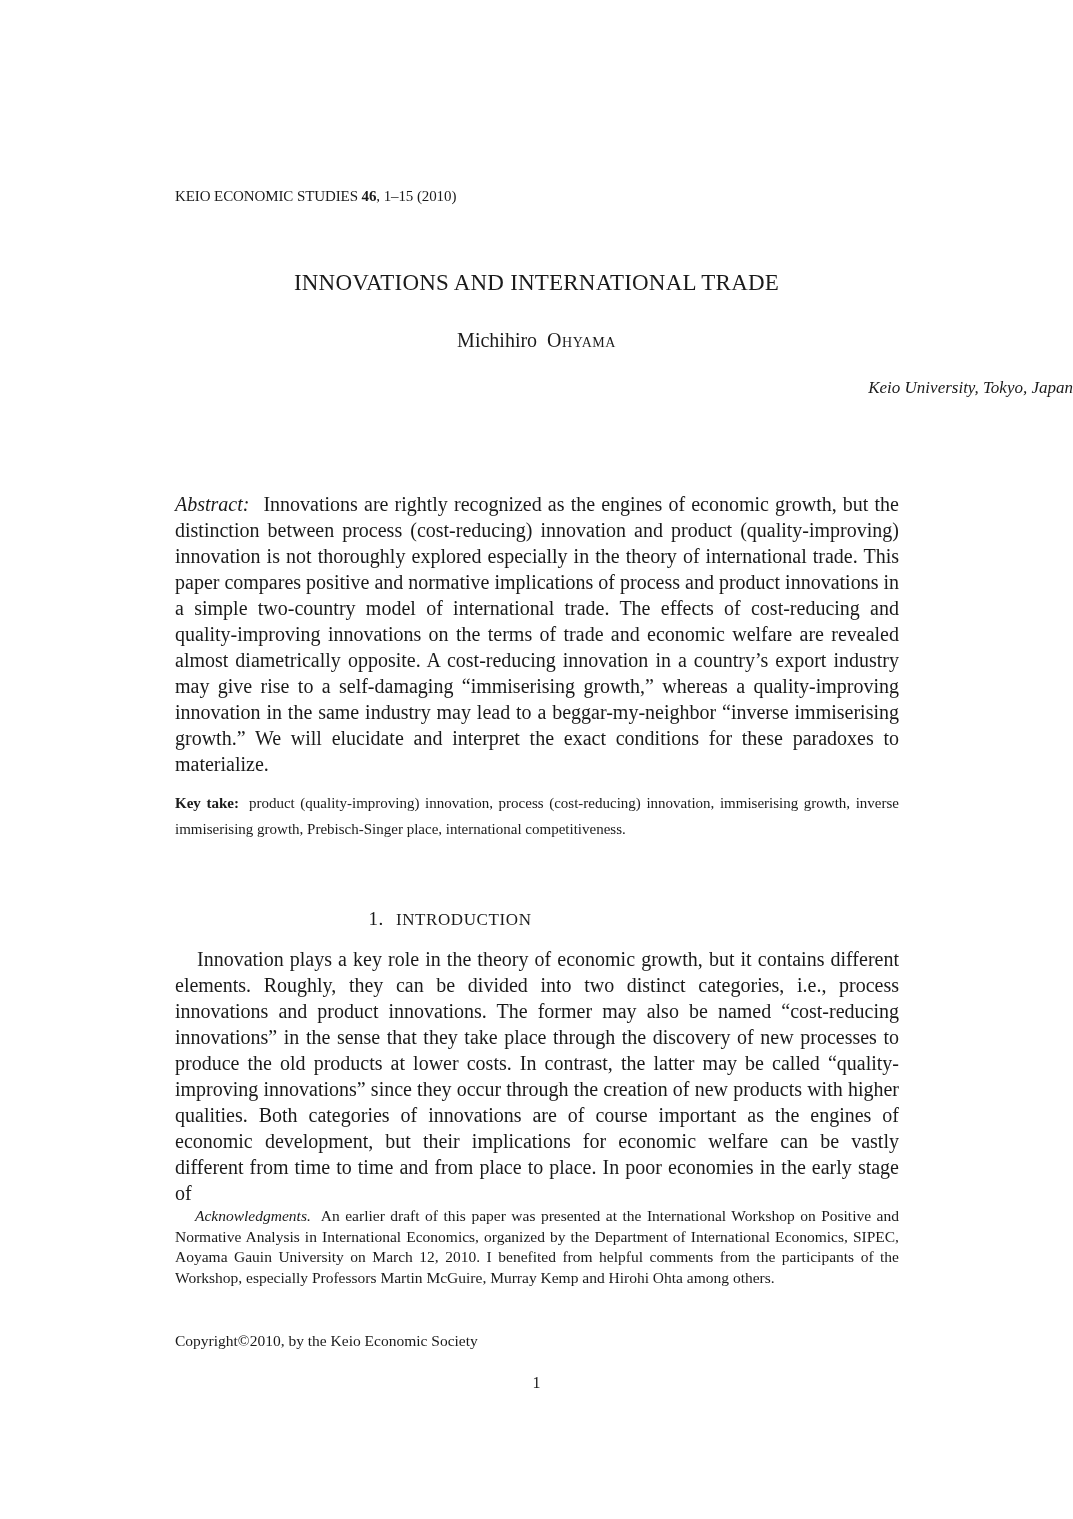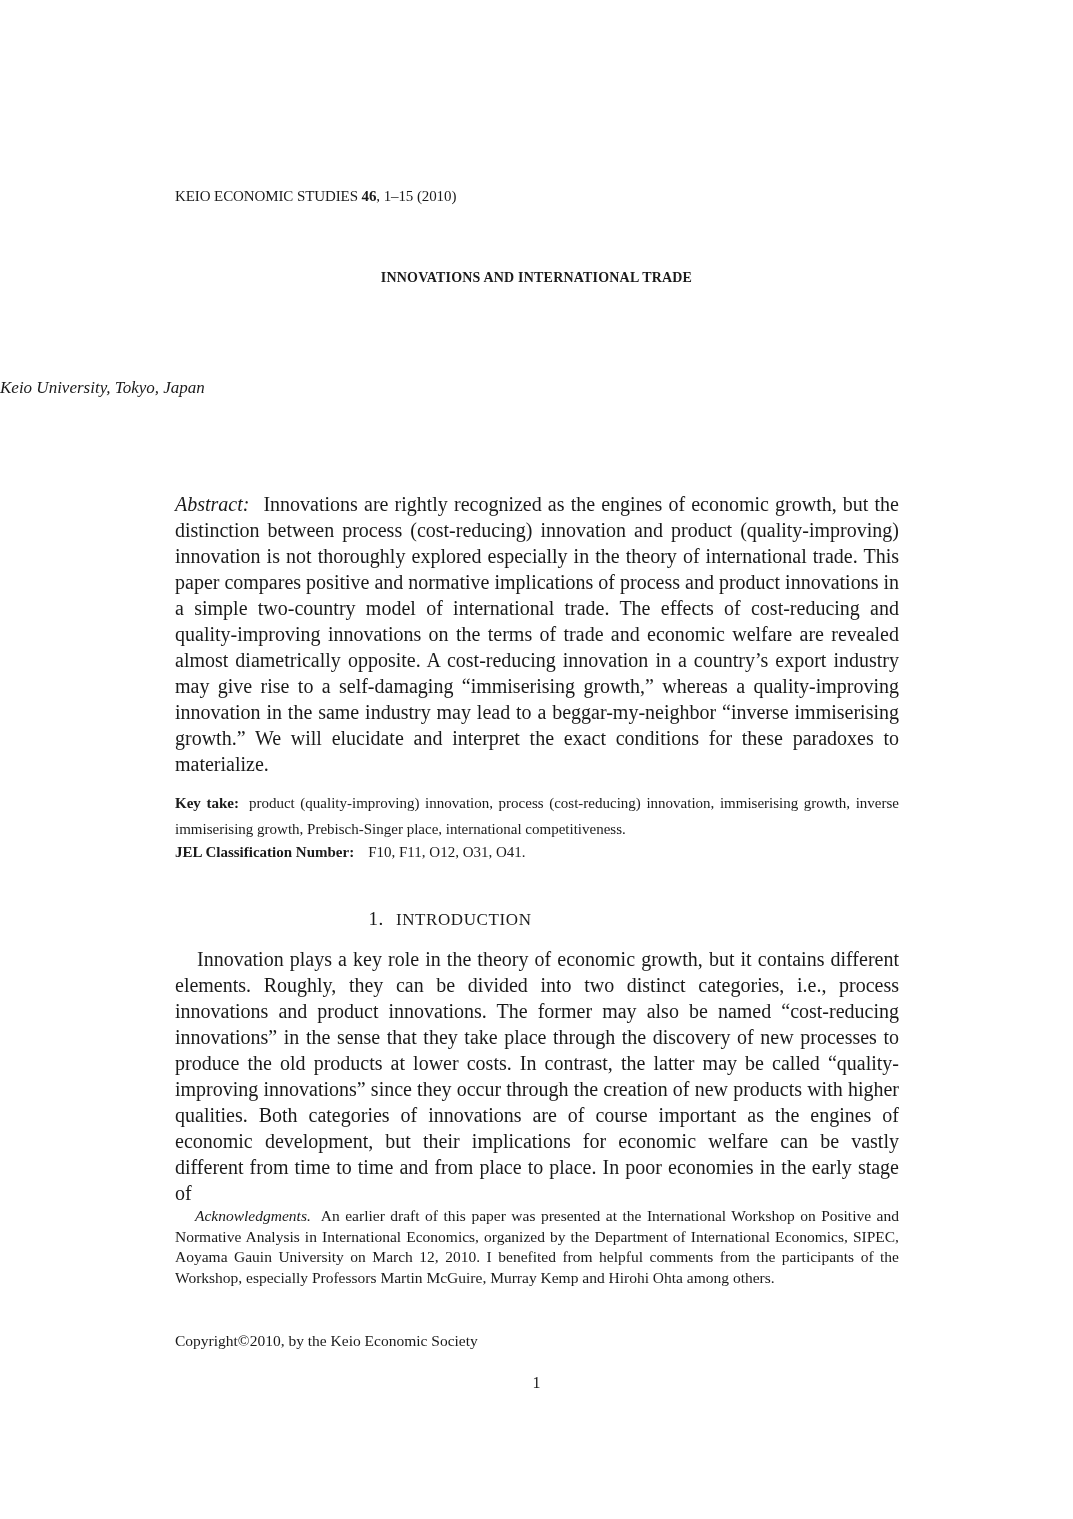--- a/index.html
+++ b/index.html
@@ -2,24 +2,24 @@
 <html><head>
 <meta charset="utf-8">
 <style>
   html, body { margin: 0; padding: 0; background: #ffffff; }
   body { width: 1073px; height: 1519px; position: relative; overflow: hidden;
          font-family: "Liberation Serif", "DejaVu Serif", serif; color: #1a1a1a; }
   .page { position: absolute; left: 0; top: 0; width: 1073px; height: 1519px; margin-top: 14px; }
   .abs { position: absolute; }
   .journal { left: 175px; top: 174px; font-size: 15px; letter-spacing: -0.1px; }
   .journal b { font-weight: bold; }
-  .title { left: 0; width: 1073px; top: 256px; text-align: center; font-size: 14px; font-weight: bold; letter-spacing: 0.2px; }
+  .title { left: 0; width: 1073px; top: 256px; text-align: center; font-size: 23px; font-weight: normal; letter-spacing: 0.2px; }
   .author { left: 0; width: 1073px; top: 315px; text-align: center; font-size: 20px; }
   .author .sc { font-variant: small-caps; letter-spacing: 0.5px; }
-  .affil { left: 0; width: 1073px; top: 364px; text-align: left; font-size: 17px; font-style: italic; }
+  .affil { left: 0; width: 1073px; top: 364px; text-align: right; font-size: 17px; font-style: italic; }
   .received { left: 0; width: 1073px; top: 411px; text-align: center; font-size: 17px; font-style: italic; }
   .abstract { left: 175px; width: 724px; top: 477px; font-size: 20px; line-height: 26px; text-align: justify; }
   .abstract .lbl { font-style: italic; margin-right: 14px; }
   .keywords { left: 175px; width: 724px; top: 776px; font-size: 15px; line-height: 26px; text-align: justify; }
   .keywords b { font-weight: bold; margin-right: 10px; }
   .jel { left: 175px; width: 724px; top: 827px; font-size: 15px; line-height: 22px; }
   .jel b { font-weight: bold; margin-right: 14px; }
   .sechead { left: 0; width: 900px; top: 894px; text-align: center; font-size: 17px; letter-spacing: 0.6px; }
   .sechead .num { margin-right: 12px; font-size: 19px; }
   .intro { left: 175px; width: 724px; top: 932px; font-size: 20px; line-height: 26px; text-align: justify; text-indent: 22px; }
@@ -32,35 +32,35 @@
 <body>
 
 <div class="page">
 
   <div class="abs journal">
     <span>KEIO ECONOMIC STUDIES </span><b>46</b><span>, 1–15 (2010)</span>
   </div>
 
   <div class="abs title">INNOVATIONS AND INTERNATIONAL TRADE</div>
 
+  <div class="abs author">
+    <span>Michihiro</span>&nbsp;&nbsp;<span class="sc">Ohyama</span>
+  </div>
 
   <div class="abs affil">Keio University, Tokyo, Japan</div>
 
 
   <div class="abs abstract">
     <span class="lbl">Abstract:</span><span>Innovations are rightly recognized as the engines of economic growth, but the distinction between process (cost-reducing) innovation and product (quality-improving) innovation is not thoroughly explored especially in the theory of international trade. This paper compares positive and normative implications of process and product innovations in a simple two-country model of international trade. The effects of cost-reducing and quality-improving innovations on the terms of trade and economic welfare are revealed almost diametrically opposite. A cost-reducing innovation in a country’s export industry may give rise to a self-damaging “immiserising growth,” whereas a quality-improving innovation in the same industry may lead to a beggar-my-neighbor “inverse immiserising growth.” We will elucidate and interpret the exact conditions for these paradoxes to materialize.</span>
   </div>
 
   <div class="abs keywords">
     <b>Key take:</b><span>product (quality-improving) innovation, process (cost-reducing) innovation, immiserising growth, inverse immiserising growth, Prebisch-Singer place, international competitiveness.</span>
   </div>
 
-  <div class="abs jel">
-    <b>JEL Classification Number:</b><span>F10, F11, O12, O31, O41.</span>
-  </div>
 
   <div class="abs sechead">
     <span class="num">1.</span><span>INTRODUCTION</span>
   </div>
 
   <div class="abs intro">Innovation plays a key role in the theory of economic growth, but it contains different elements. Roughly, they can be divided into two distinct categories, i.e., process innovations and product innovations. The former may also be named “cost-reducing innovations” in the sense that they take place through the discovery of new processes to produce the old products at lower costs. In contrast, the latter may be called “quality-improving innovations” since they occur through the creation of new products with higher qualities. Both categories of innovations are of course important as the engines of economic development, but their implications for economic welfare can be vastly different from time to time and from place to place. In poor economies in the early stage of</div>
 
   <div class="abs ack">
     <span class="lbl">Acknowledgments.</span><span>An earlier draft of this paper was presented at the International Workshop on Positive and Normative Analysis in International Economics, organized by the Department of International Economics, SIPEC, Aoyama Gauin University on March 12, 2010. I benefited from helpful comments from the participants of the Workshop, especially Professors Martin McGuire, Murray Kemp and Hirohi Ohta among others.</span>
   </div>

